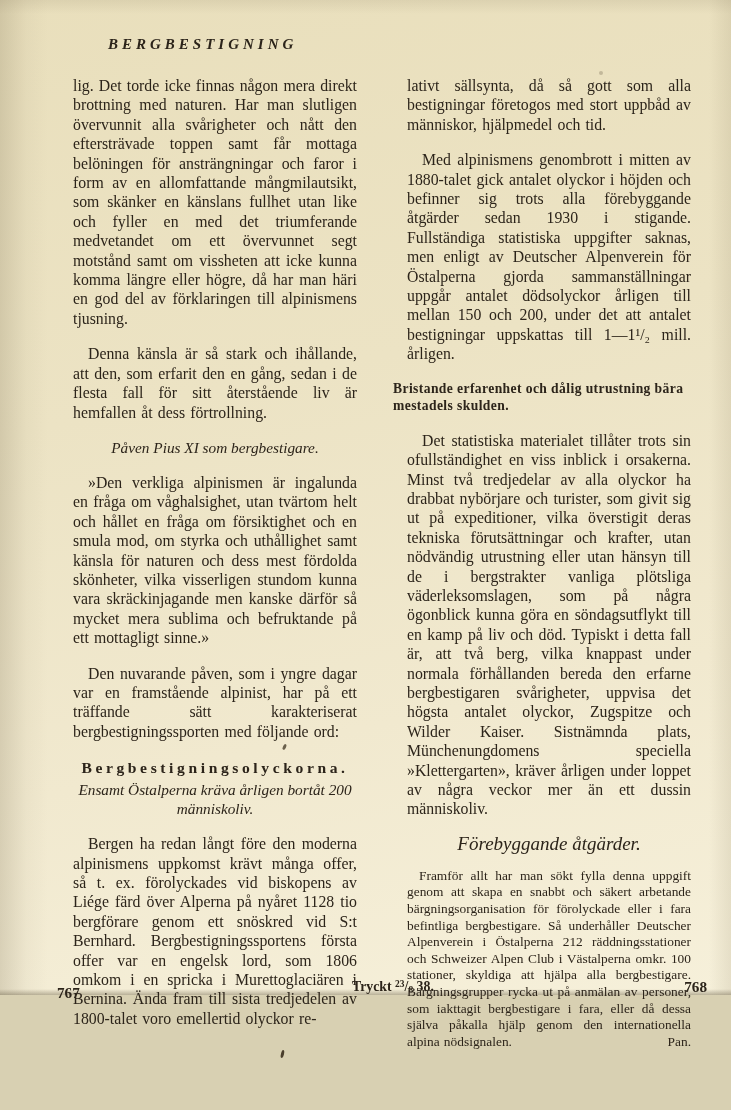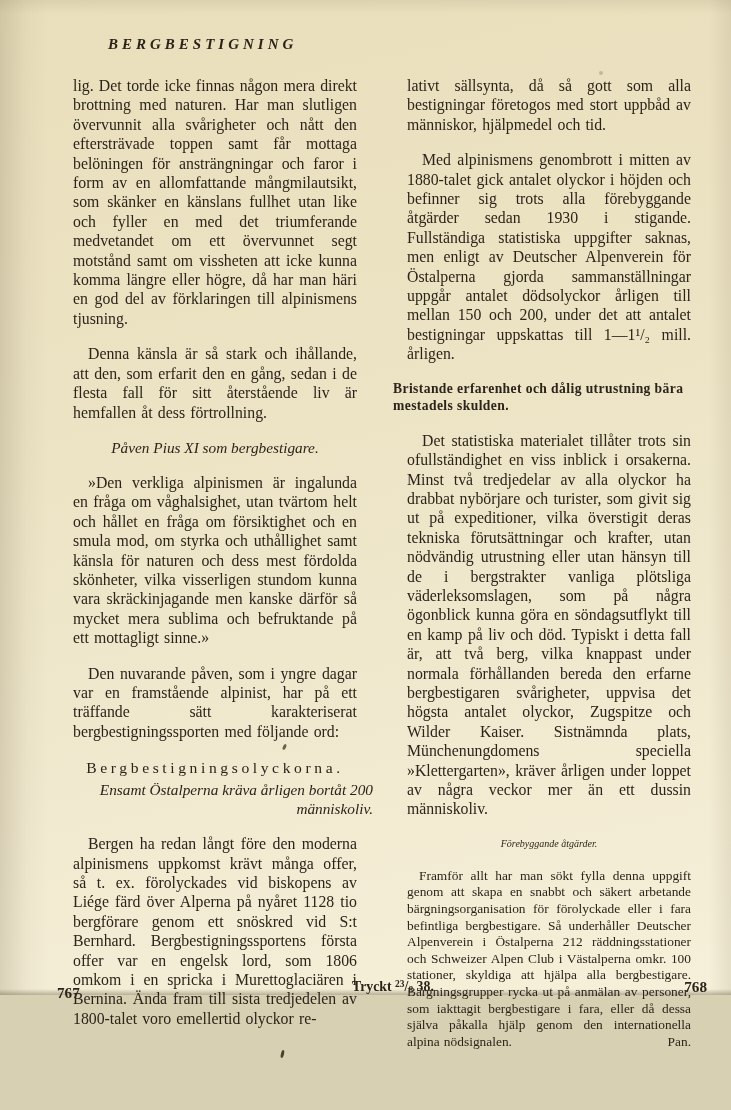--- a/index.html
+++ b/index.html
@@ -63,36 +63,36 @@
   .indent-sm { text-indent: 12px; }
   .h-italic {
     margin: 9px 0 3px;
     font-style: italic;
     font-size: 15.3px; line-height: 19px;
     text-align: center;
   }
   .h-italic-small {
     margin: 9px 0 4px;
     font-style: italic;
-    font-size: 10px; line-height: 17px;
+    font-size: 19px; line-height: 17px;
     text-align: center;
   }
   .h-bold-spaced {
     margin: 17px 0 2px;
-    font-weight: 400;
+    font-weight: 700;
     font-size: 15.6px; line-height: 20px;
     letter-spacing: 3.6px;
     text-align: center;
     white-space: nowrap;
   }
   .h-sub-italic {
     margin: 0 0 5px;
     font-style: italic;
     font-size: 15.3px; line-height: 19px;
-    text-align: right;
+    text-align: center;
   }
   .h-bold-small {
     margin: 11px 2px 5px;
     font-weight: 700;
     font-size: 13.6px; line-height: 17.5px;
     letter-spacing: 0.4px;
   }
   .sig { float: right; }
   .footer-row {
     position: absolute; left: 57px; top: 978px; width: 650px;

